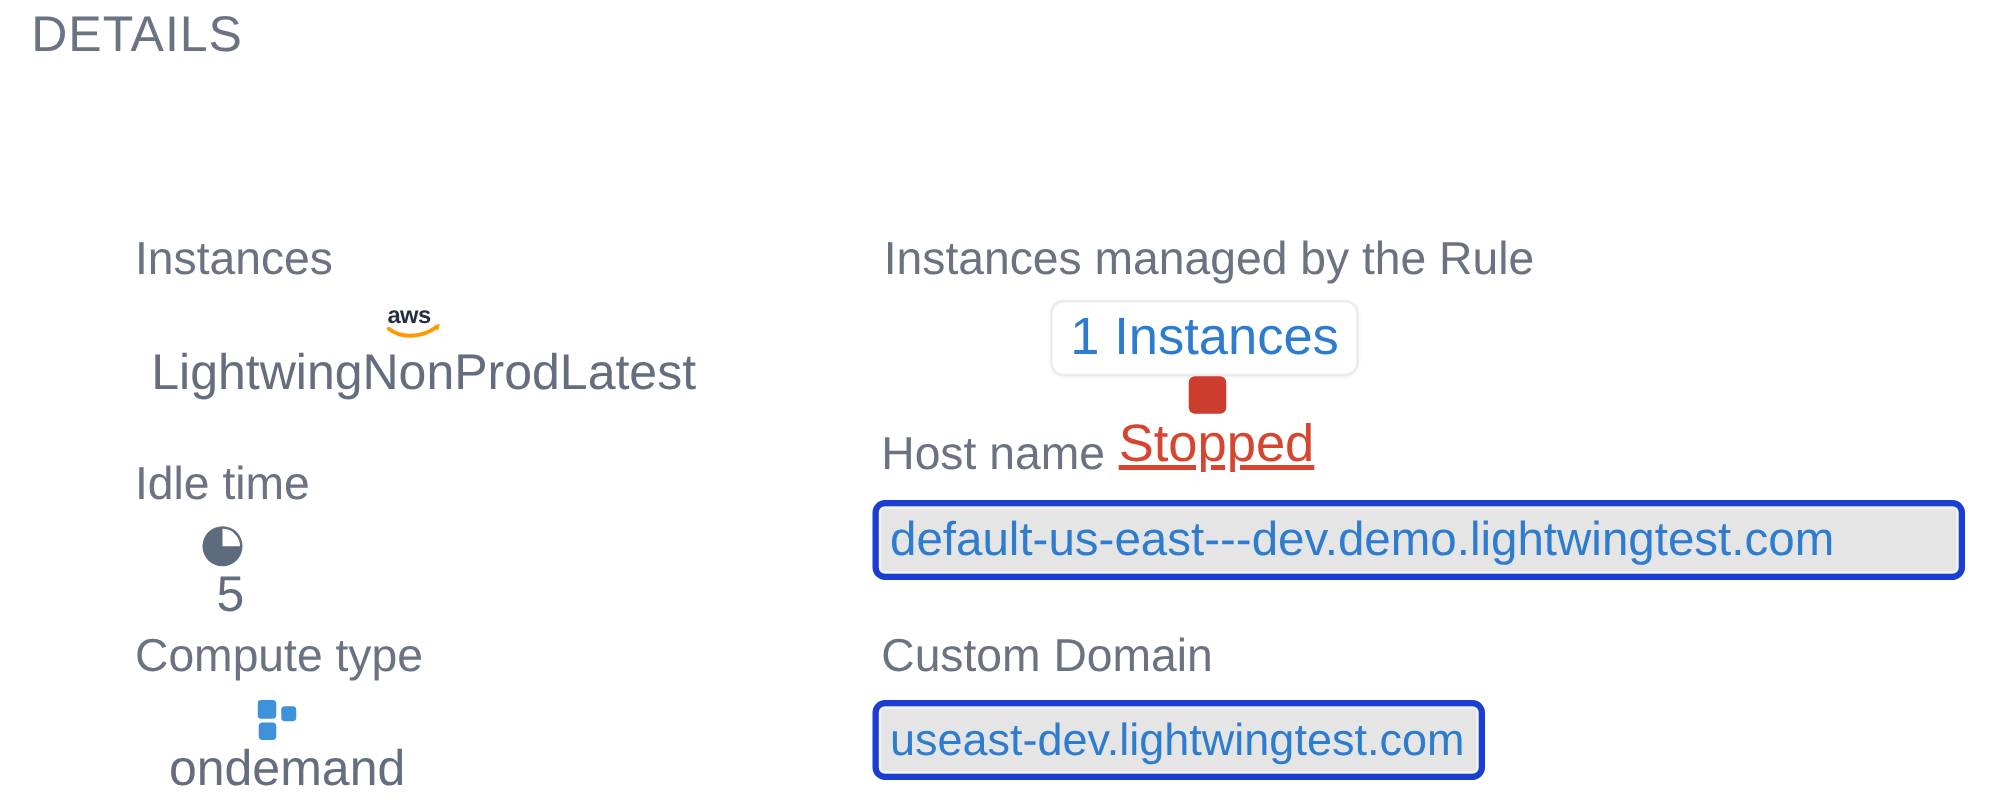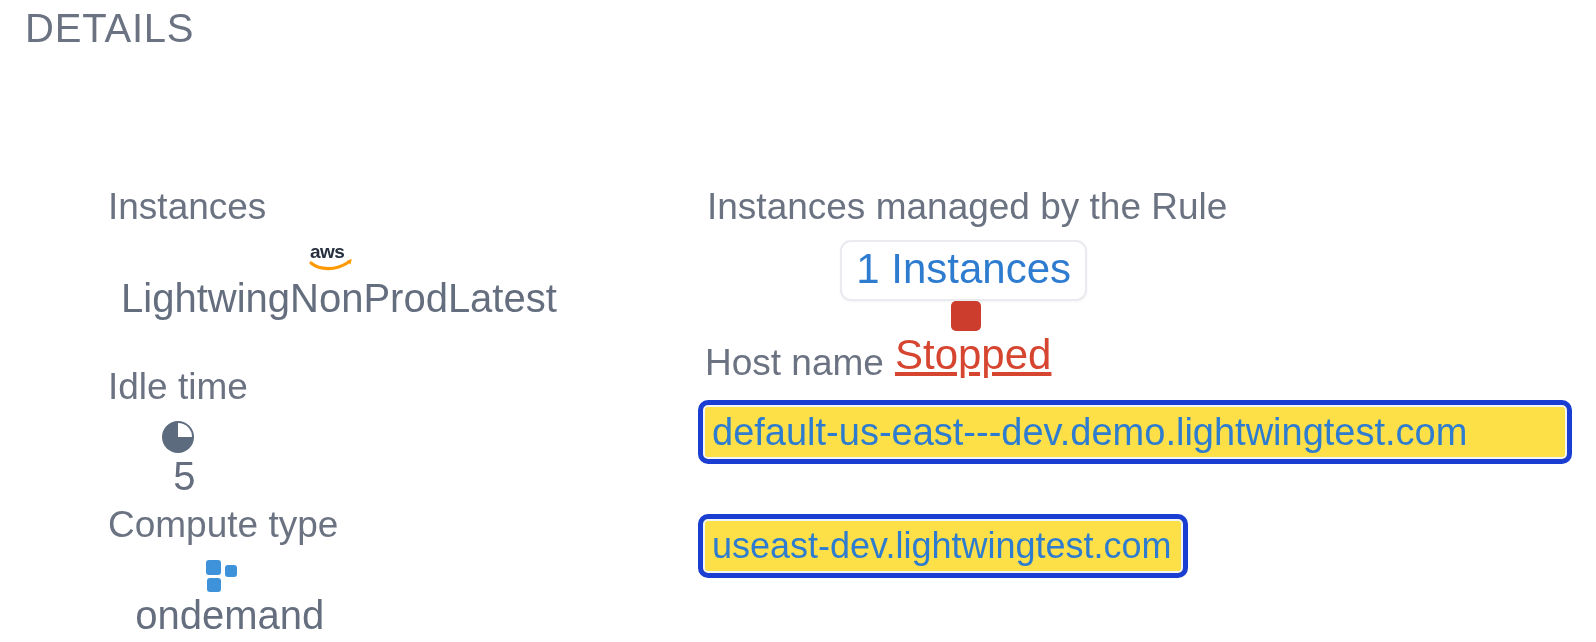--- a/index.html
+++ b/index.html
@@ -56,21 +56,21 @@
   .status-text {
     font-size: 42px; color: var(--status-red, #d6452f);
     margin-left: 19px; white-space: nowrap; text-decoration: underline;
   }
   
   .link-box {
     box-sizing: border-box;
     height: 64px;
     border: 5px solid var(--box-border-blue, #1a3ed2);
     border-radius: 10px;
-    background: #fde047;
+    background: #e5e5e5;
     box-shadow: inset 0 0 0 2px #f3f4f6;
     display: flex; align-items: center;
     padding: 0 23px 0 9px;
     cursor: pointer;
   }
   #f-host .link-box   { width: 874px; margin-top: 14px; }
   #f-custom .link-box { width: 490px; margin-top: 12px; }
   .link-box a {
     color: var(--link-blue, #2e7cd0);
     text-decoration: none;
@@ -138,18 +138,19 @@
           <rect x="0" y="2" width="15" height="15" rx="3" fill="#3d92da"></rect>
           <rect x="19" y="7" width="12" height="12" rx="3" fill="#3d92da"></rect>
           <rect x="1" y="20" width="14" height="14" rx="3" fill="#3d92da"></rect>
         </svg>
       </span>
       <span class="value-text">ondemand</span>
     </div>
   </div>
 
   <div class="field" id="f-custom">
+    <div class="label">Custom Domain</div>
     <div class="link-box">
       <a href="#">useast-dev.lightwingtest.com</a>
     </div>
   </div>
 
 </div>
 
 </body></html>

